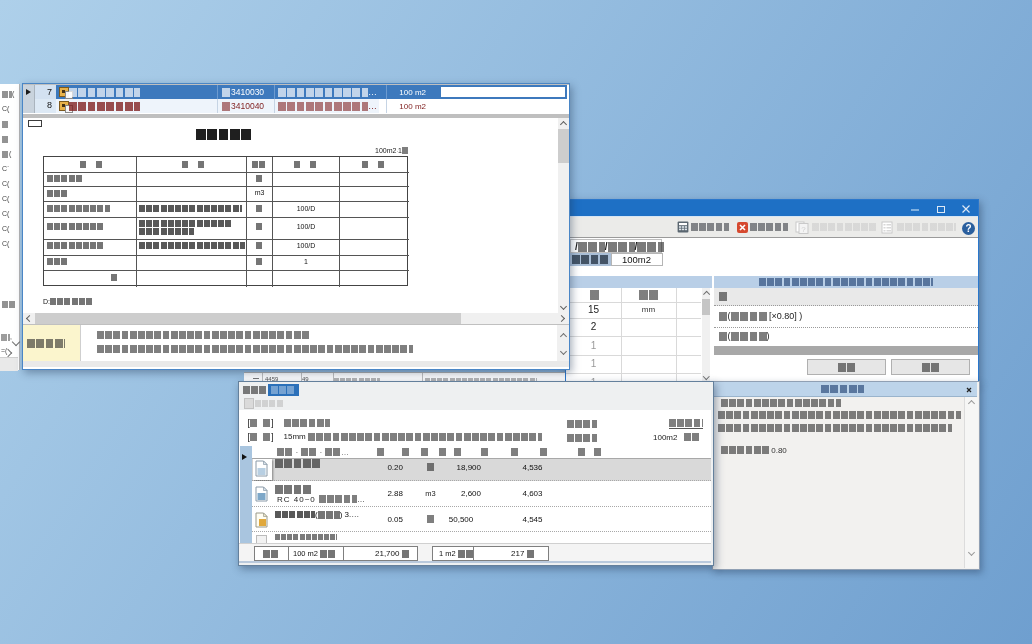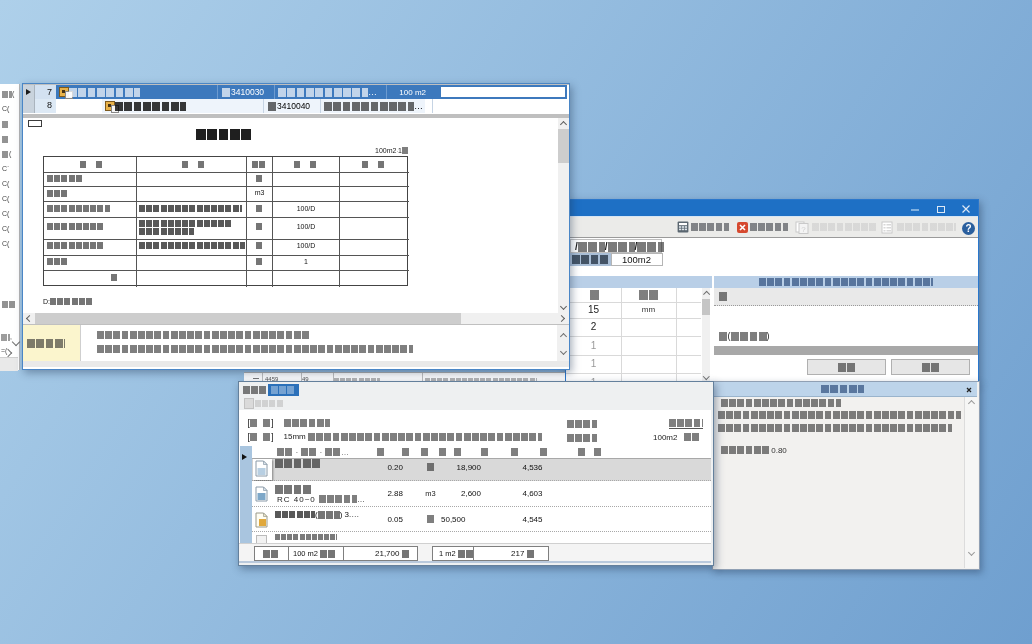--- a/index.html
+++ b/index.html
@@ -145,20 +145,23 @@
       <div class="ab" style="left:0;top:11px;width:8px;height:16px;background:#c5c5c5;"></div>
       <div class="ab" style="left:2px;top:86px;width:3.5px;height:3.5px;border:solid #707070;border-width:0 1.5px 1.5px 0;transform:rotate(45deg);"></div>
     </div>
 
     <div class="ab" id="opts" style="left:147.5px;top:48.5px;width:264.5px;height:93px;background:#fff;">
       <div class="ab" style="left:0;top:0;width:264.5px;height:17px;background:#e9e9e9;border-bottom:1px dotted #9a9a9a;">
         <div class="ab row" style="left:5px;top:4px;height:9px;color:#222;">
             <span class="k k9" style="width:9px"></span>
           </div>
       </div>
+      <div class="ab" style="left:0;top:18px;width:264.5px;height:21px;border-bottom:1px dotted #9a9a9a;">
+        <div class="ab row" style="left:5px;top:6px;height:9px;color:#222;font-size:9px;"><span class="k k9" style="width:9px"></span>(<span class="k k9" style="width:36px"></span>&nbsp;[×0.80]&nbsp;)</div>
+      </div>
       <div class="ab" style="left:0;top:40px;width:264.5px;height:18px;">
         <div class="ab row" style="left:5px;top:4px;height:9px;color:#222;font-size:9px;"><span class="k k9" style="width:9px"></span>(<span class="k k9" style="width:36px"></span>)</div>
       </div>
       <div class="ab" style="left:0;top:58.5px;width:264.5px;height:8.5px;background:#a8a8a8;"></div>
       <div class="ab" style="left:93.5px;top:71px;width:79px;height:16px;background:#e6e6e6;border:1px solid #b0b0b0;box-sizing:border-box;">
         <div class="ab row" style="left:30px;top:3.5px;height:9px;color:#222;">
             <span class="k k9" style="width:18px"></span>
           </div>
       </div>
       <div class="ab" style="left:177.5px;top:71px;width:79px;height:16px;background:#e6e6e6;border:1px solid #b0b0b0;box-sizing:border-box;">
@@ -333,21 +336,21 @@
       <svg class="ab" style="left:16px;top:66px;" width="13" height="16" viewBox="0 0 13 16">
           <path d="M1 1 L8.5 1 L12 4.5 L12 15 L1 15 Z" fill="#fffdf2" stroke="#9a9a8a"></path>
           <path d="M8.5 1 L8.5 4.5 L12 4.5 Z" fill="#eee8cc" stroke="#9a9a8a" stroke-width=".7"></path>
           <rect x="4" y="7" width="7" height="7" fill="#e0a83c"></rect>
         </svg>
       <div class="ab row" style="left:36px;top:64.5px;height:8px;color:#111;font-size:8px;"><span class="k k7" style="width:40px;opacity:.7"></span>(<span class="k k8" style="width:22px"></span>)&nbsp;3.…</div>
       <div class="ab" style="left:124px;top:69px;width:40px;font-size:8px;text-align:right;color:#111;">0.05</div>
       <div class="ab row jc" style="left:177px;top:69px;width:29px;height:8px;">
           <span class="k k8" style="width:8px"></span>
         </div>
-      <div class="ab" style="left:202px;top:69px;width:40px;font-size:8px;text-align:left;color:#111;">50,500</div>
+      <div class="ab" style="left:202px;top:69px;width:40px;font-size:8px;text-align:center;color:#111;">50,500</div>
       <div class="ab" style="left:263.5px;top:69px;width:40px;font-size:8px;text-align:right;color:#111;">4,545</div>
 
       <div class="ab" style="left:13px;top:85.5px;width:459px;height:11px;background:#fff;"></div>
       <div class="ab" style="left:17px;top:89px;width:9px;height:8px;background:#f2f2f2;border:1px solid #bbb;"></div>
       <div class="ab row" style="left:36px;top:88px;height:6.5px;color:#222;">
           <span class="k k6" style="width:62px;opacity:.6"></span>
         </div>
 
       <div class="ab" style="left:0;top:96.5px;width:472px;height:20.5px;background:#f4f4f4;border-top:1px solid #d0d0d0;border-bottom:2px solid #b9c9dc;box-sizing:border-box;">
         <div class="ab" style="left:15px;top:2px;width:164px;height:15px;background:#fff;border:1px solid #7f7f7f;box-sizing:border-box;">
@@ -397,21 +400,21 @@
           </div>
         <div class="ab" style="left:329.5px;top:0;width:1px;height:14px;background:#6d9bd0;"></div>
         <div class="ab" style="left:330px;top:3px;width:40px;height:10px;font-size:8px;text-align:right;">100 m2</div>
       </div>
       <div class="ab" style="left:415.5px;top:0;width:128.5px;height:14px;background:#fff;border:2px solid #3d79bd;box-sizing:border-box;"></div>
     </div>
 
     <div class="ab" style="left:0;top:15px;width:546px;height:14px;background:#fff;">
       <div class="ab" style="left:0;top:0;width:11px;height:14px;background:#c9d3dd;border-right:1px solid #aab4be;"></div>
       <div class="ab" style="left:12px;top:0;width:17px;height:14px;background:#dde9f5;font-size:9px;line-height:13px;color:#111;text-align:right;padding-right:4px;">8</div>
-      <div class="ab" style="left:33px;top:0;width:323px;height:14px;background:#eef4fb;color:#000000;margin-left:46px;">
+      <div class="ab" style="left:33px;top:0;width:323px;height:14px;background:#eef4fb;color:#7f1d1d;">
         <div class="ab" style="left:3px;top:2px;width:8px;height:8px;background:#e8b24a;border:1px solid #7d5a1e;"></div>
         <div class="ab" style="left:6px;top:5px;width:3px;height:3px;background:#463214;"></div>
         <div class="ab" style="left:9px;top:6px;width:6px;height:6px;background:#f5f5f5;border:1px solid #888;"></div>
         <div class="ab row" style="left:13px;top:2.5px;height:9px;">
             <span class="k k9 kd" style="width:71px"></span>
           </div>
         <div class="ab" style="left:161px;top:0;width:1px;height:14px;background:#c6d4e4;"></div>
         <div class="ab row" style="left:166px;top:2.5px;height:9px;">
             <span class="k k9" style="width:9px"></span>
             <span style="font-size:8.5px;">3410040</span>

